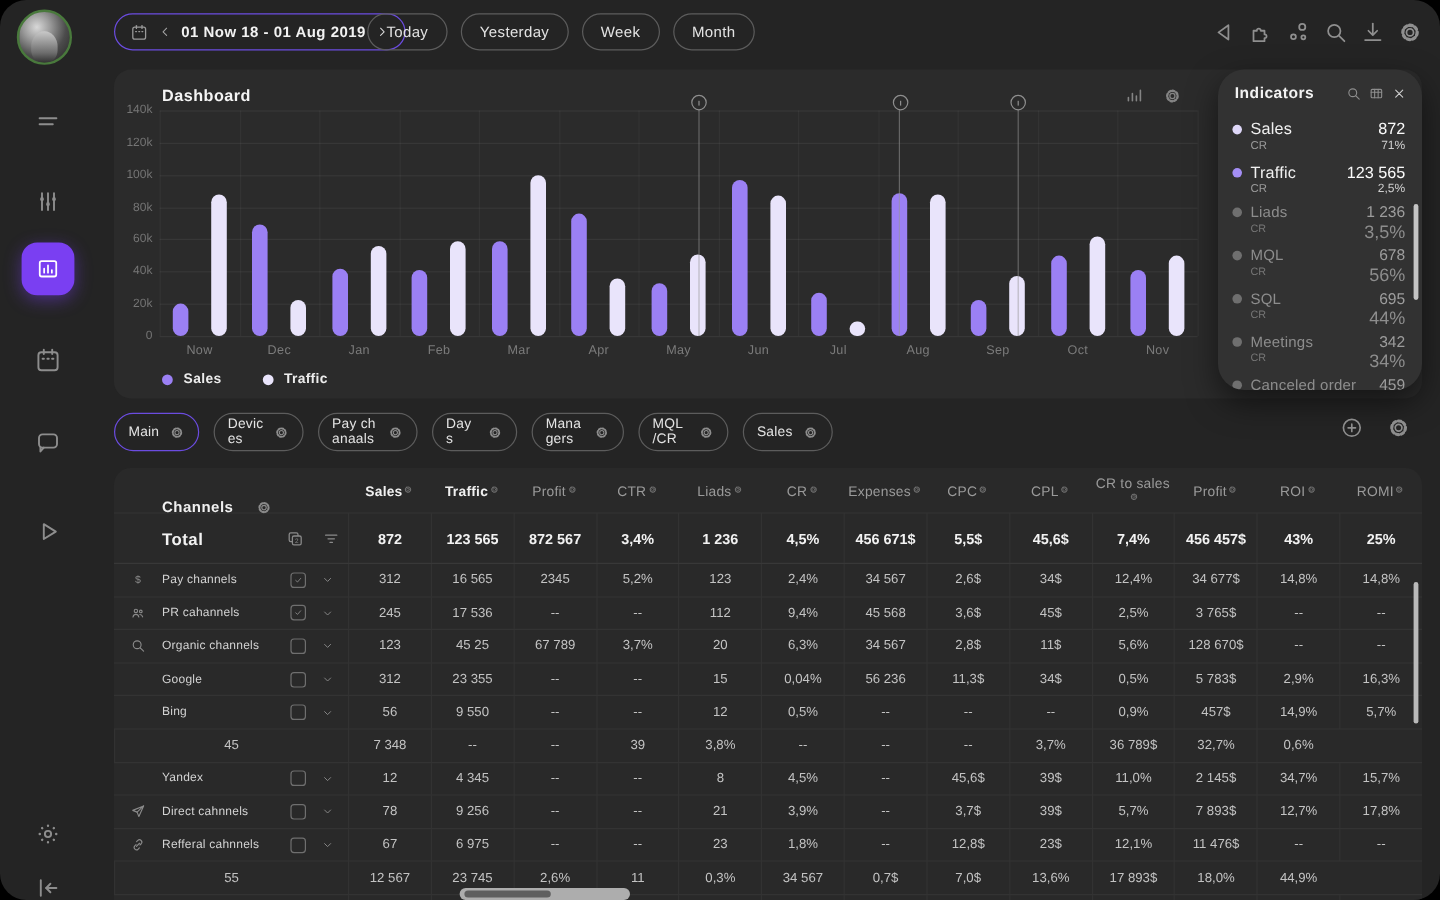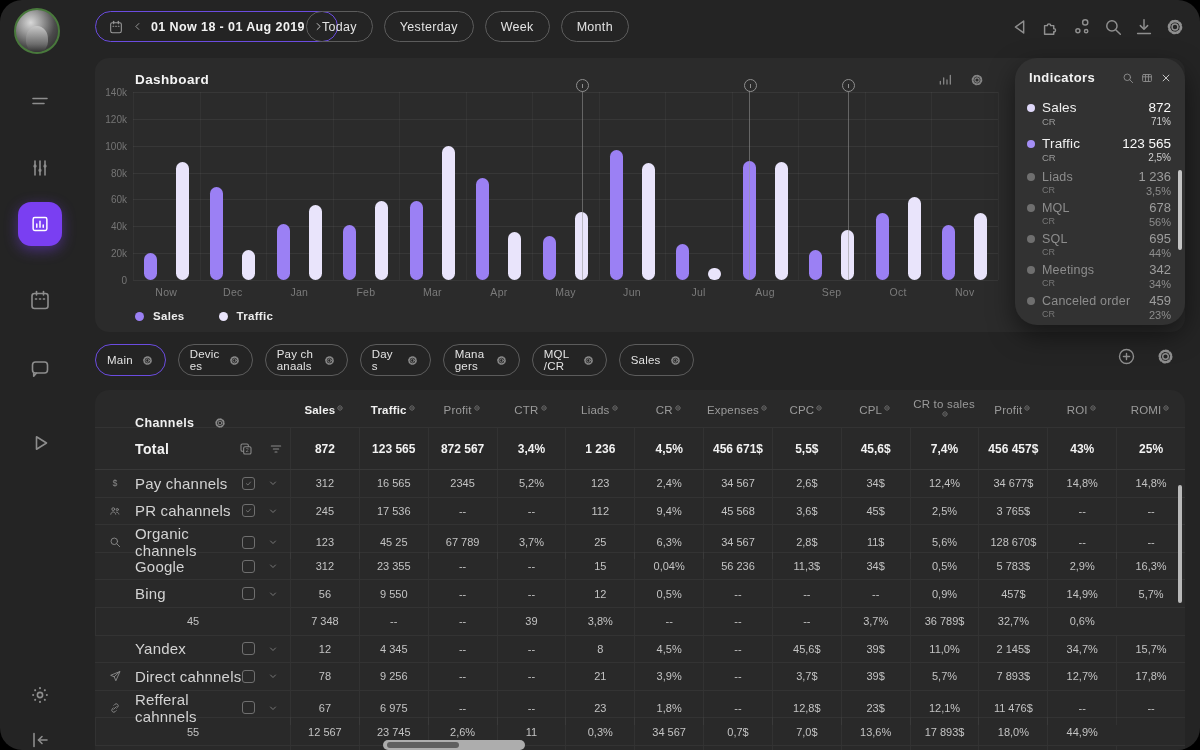--- a/index.html
+++ b/index.html
@@ -58,21 +58,21 @@
   .panelhead .t{font-size:13px;font-weight:bold;color:#f2f2f2;letter-spacing:.4px;flex:1;}
   .panelhead .pic{width:14px;height:14px;color:#8d8d8d;margin-left:5px;cursor:pointer;}
   .panelhead .pic.close{color:#cfcfcf;}
   .ind{padding:0 14px 0 12px;}
   .indrow1{display:flex;align-items:center;gap:7px;}
   .inddot{width:8px;height:8px;border-radius:50%;flex:none;}
   .indlbl{flex:1;letter-spacing:.2px;}
   .indval{white-space:nowrap;}
   .indrow2{display:flex;padding-left:15px;margin-top:1px;}
   .indcr{flex:1;font-size:9px;color:#777;}
-  .indcrv{font-size:11px;color:#8d8d8d;}
+  .indcrv{font-size:15px;color:#8d8d8d;}
   .ind.primary{margin-top:9px;margin-bottom:6px;}
   .ind.primary .indlbl{font-size:13.5px;color:#f0f0f0;}
   .ind.primary .indval{font-size:13.5px;color:#fafafa;}
   .ind.primary .indcr{font-size:9.5px;color:#9a9a9a;}
   .ind.primary .indcrv{font-size:10px;color:#cfcfcf;}
   .ind.secondary{margin-top:3px;}
   .ind.secondary .indlbl{font-size:12.5px;color:#8d8d8d;}
   .ind.secondary .indval{font-size:13px;color:#9d9d9d;}
   .panel .vscroll{position:absolute;right:3px;top:112px;width:4px;height:80px;border-radius:2px;background:#c4c4c4;cursor:pointer;}
 
@@ -100,21 +100,21 @@
   .totalrow{height:41px;border-bottom:1px solid rgba(255,255,255,.07);}
   .totallbl{display:flex;align-items:center;padding-left:40px;gap:8px;}
   .totallbl .t{font-size:14px;font-weight:bold;color:#f2f2f2;letter-spacing:.4px;flex:1;}
   .totallbl .tic{width:16px;height:16px;color:#8a8a8a;cursor:pointer;margin-right:6px;}
   .tcell{font-size:11px;color:#c3c3c3;text-align:center;border-left:1px solid rgba(255,255,255,.045);
     align-self:stretch;display:flex;align-items:center;justify-content:center;}
   .totalrow .tcell{font-size:12px;font-weight:bold;color:#f2f2f2;}
   .drow{height:26.6px;border-bottom:1px solid rgba(255,255,255,.05);}
   .rowlab{display:flex;align-items:center;height:100%;}
   .rowicon{width:40px;display:flex;justify-content:center;color:#8a8a8a;}
-  .rowname{flex:1;font-size:15px;color:#d3d3d3;letter-spacing:.2px;}
+  .rowname{flex:1;font-size:10px;color:#d3d3d3;letter-spacing:.2px;}
   .cb{width:13px;height:13px;border:1.3px solid #6f6f6f;border-radius:3px;margin-right:12px;cursor:pointer;
     display:flex;align-items:center;justify-content:center;color:#9d9d9d;box-sizing:border-box;}
   .rowchev{width:12px;height:12px;color:#8a8a8a;margin-right:11px;cursor:pointer;}
   .tablecard .vscroll{position:absolute;right:3px;top:95px;width:4px;height:118px;border-radius:2px;background:#b9b9b9;cursor:pointer;}
   .hscroll{position:absolute;left:288px;top:350px;width:142px;height:10px;border-radius:5px;background:#adadad;cursor:pointer;}
   .hscroll .thumb{position:absolute;left:4px;top:2px;width:72px;height:6px;border-radius:3px;background:#5f5f5f;}
 </style>
 </head>
 <body>
 
@@ -748,21 +748,21 @@
       <span class="rowchev">
               <svg class="ic" width="12" height="12" viewBox="0 0 24 24">
                 <polyline points="7,10 12,15 17,10"></polyline>
               </svg>
             </span>
     </div>
     <div class="tcell">123</div>
           <div class="tcell">45 25</div>
           <div class="tcell">67 789</div>
           <div class="tcell">3,7%</div>
-          <div class="tcell">25</div>
+          <div class="tcell">20</div>
           <div class="tcell">6,3%</div>
           <div class="tcell">34 567</div>
           <div class="tcell">2,8$</div>
           <div class="tcell">11$</div>
           <div class="tcell">5,6%</div>
           <div class="tcell">128 670$</div>
           <div class="tcell">--</div>
           <div class="tcell">--</div>
   </div>
         <div class="trow drow">

